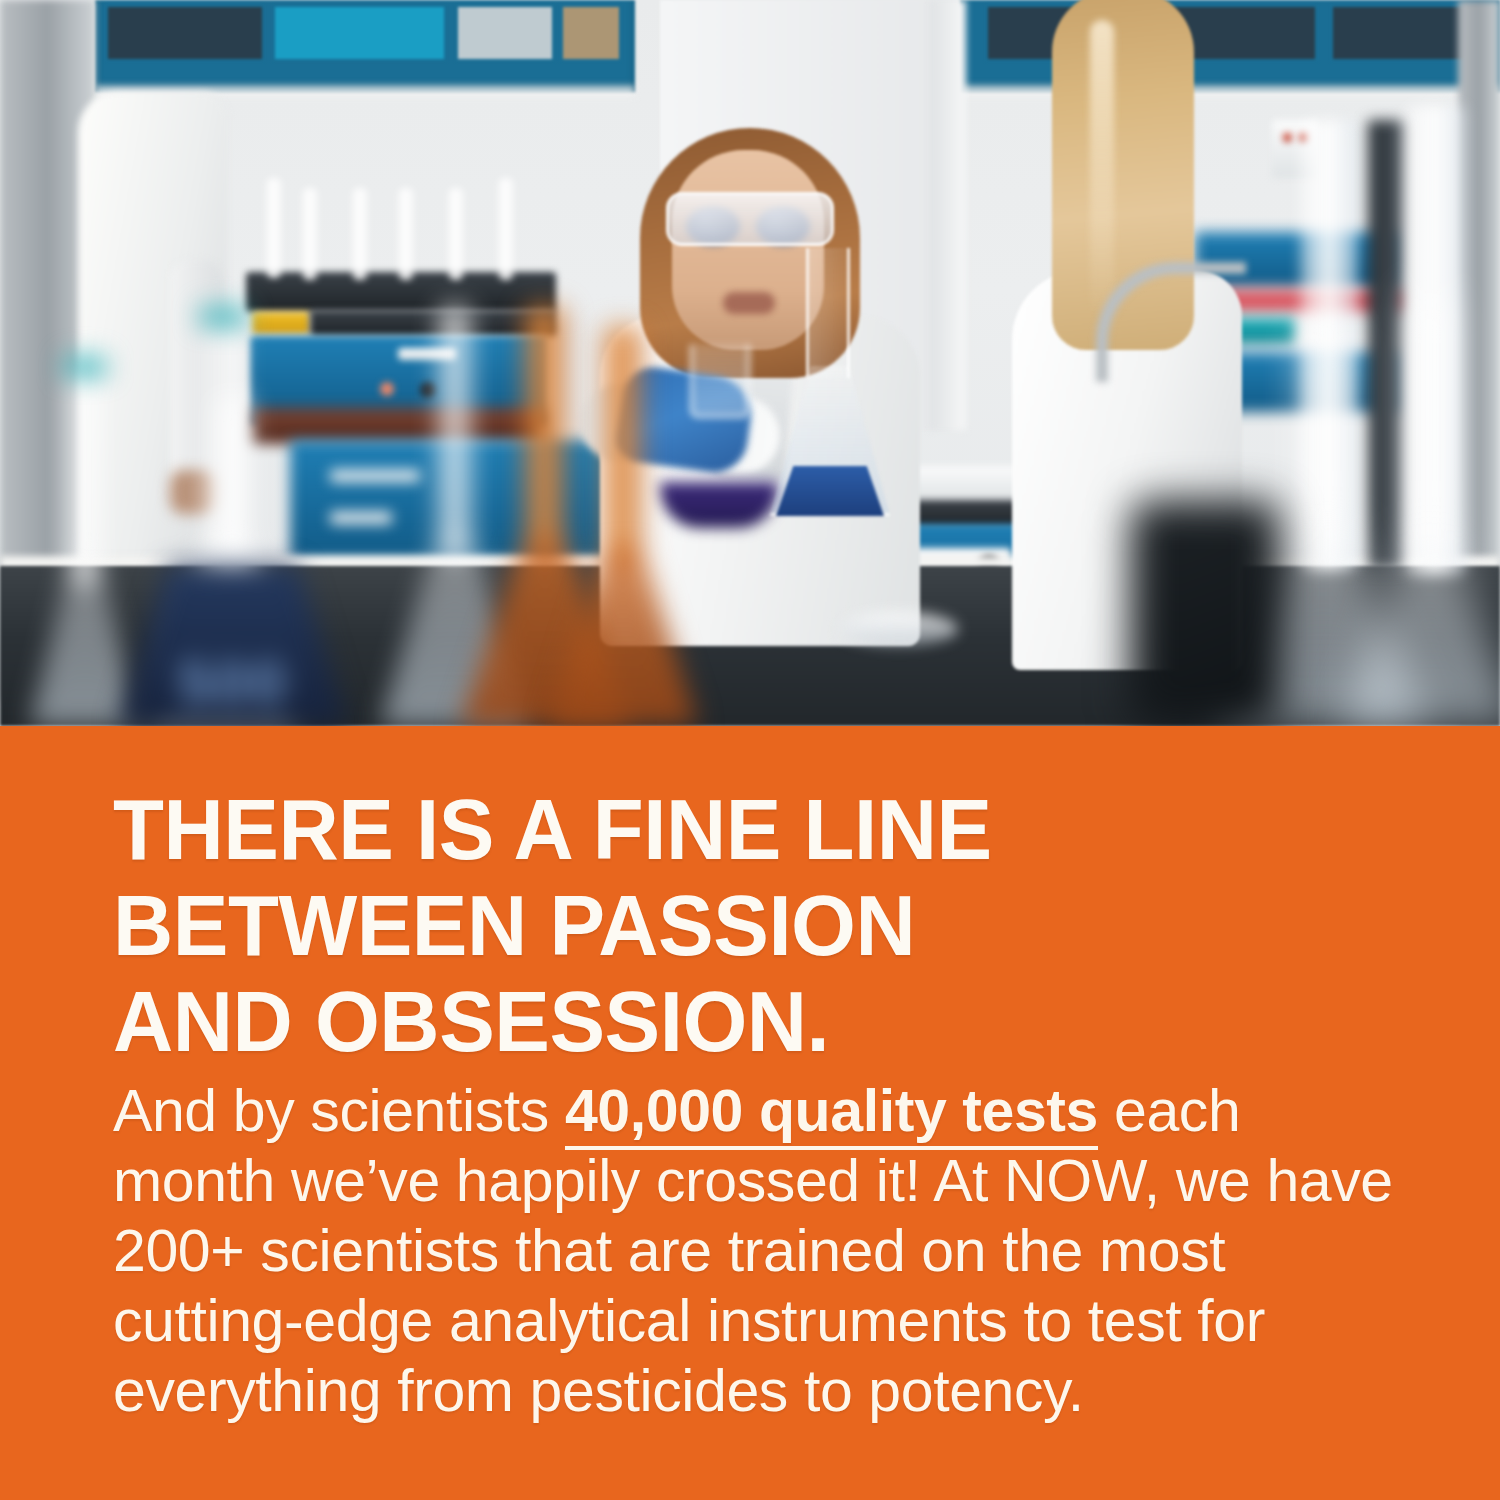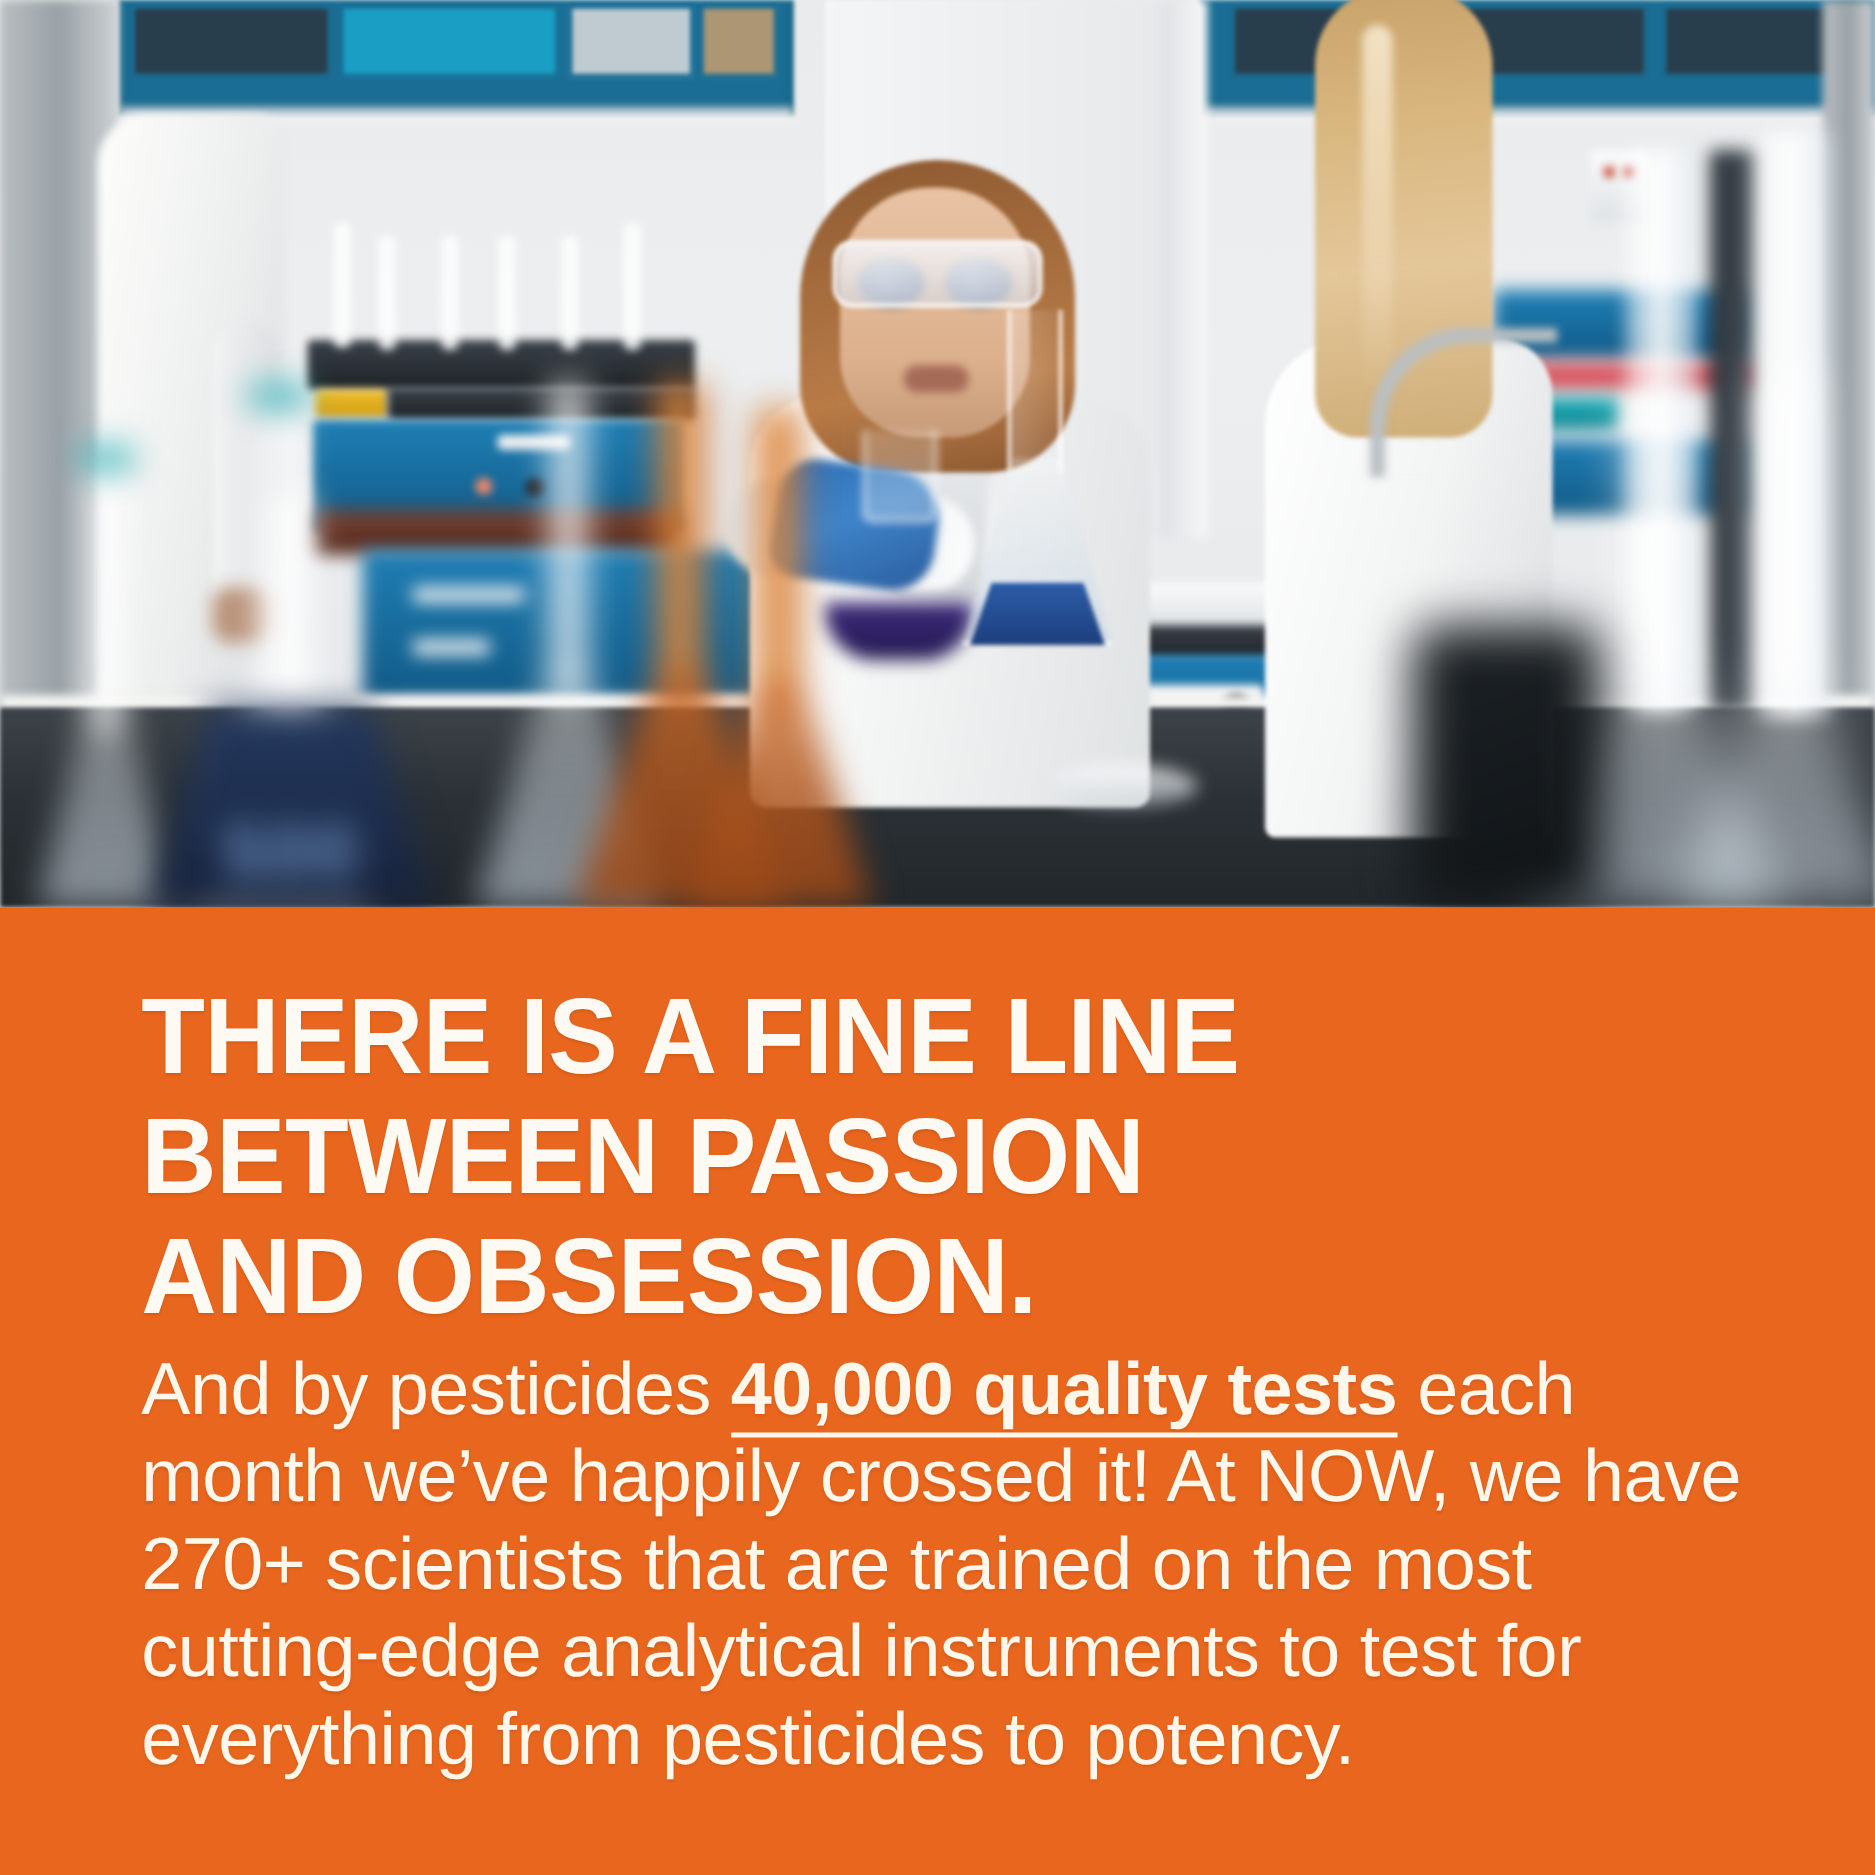--- a/index.html
+++ b/index.html
@@ -414,17 +414,17 @@
   </div>
 
   <div id="orange">
 
     <div id="headline">
       <span class="hl-line">THERE IS A FINE LINE</span>
       <span class="hl-line">BETWEEN PASSION</span>
       <span class="hl-line">AND OBSESSION.</span>
     </div>
 
-    <p id="body"><span>And by pesticides </span><span class="hilite">40,000 quality tests</span><span> each month we’ve happily crossed it! At NOW, we have 270+ scientists that are trained on the most cutting-edge analytical instruments to test for everything from pesticides to potency.</span></p>
+    <p id="body"><span>And by scientists </span><span class="hilite">40,000 quality tests</span><span> each month we’ve happily crossed it! At NOW, we have 200+ scientists that are trained on the most cutting-edge analytical instruments to test for everything from pesticides to potency.</span></p>
 
   </div>
 
 </div>
 
 </body></html>

